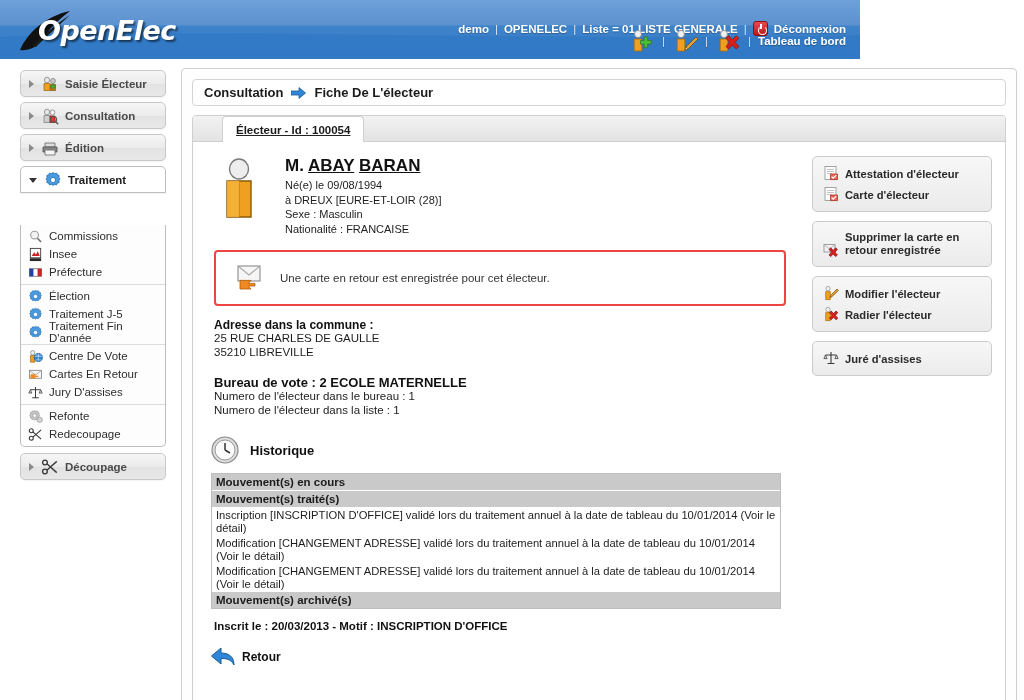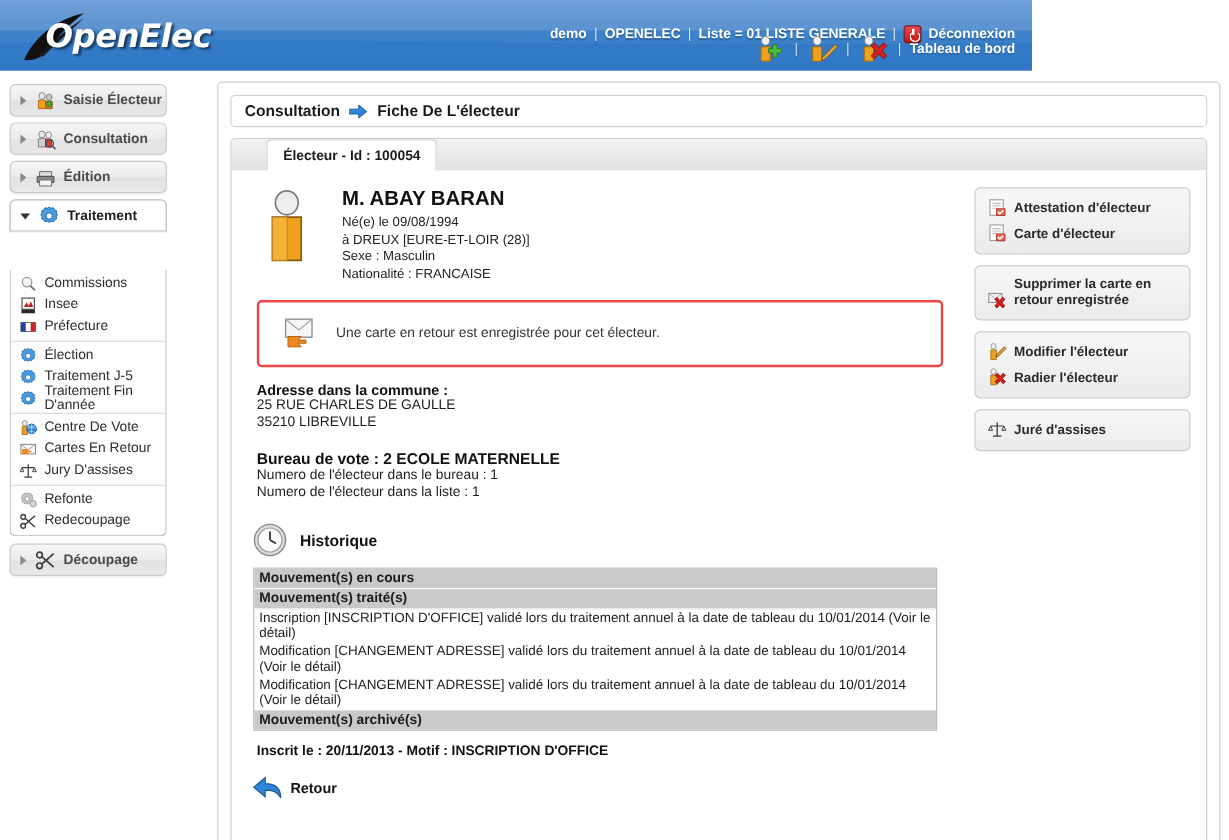--- a/index.html
+++ b/index.html
@@ -70,22 +70,22 @@
     text-shadow: 0 1px 1px rgba(0,0,0,0.3);
   }
   #header-bottom-right .sep { color: #cfe2f5; font-weight: normal; }
   .hicon { width: 26px; height: 26px; display: block; }
 
   
   #body-wrap { position: relative; width: 1024px; height: 641px; background: #fff; }
 
   
   #sidebar {
-    position: absolute; left: 8px; top: 11px;
-    width: 131px;
+    position: absolute; left: 20px; top: 11px;
+    width: 146px;
   }
   .menu-head {
     position: relative;
     height: 27px;
     margin-bottom: 5px;
     border: 1px solid #c8c8c8;
     border-radius: 5px;
     background: linear-gradient(to bottom, #f6f6f6 0%, #ebebeb 50%, #e2e2e2 51%, #e8e8e8 100%);
     display: flex; align-items: center;
     padding-left: 8px;
@@ -163,21 +163,21 @@
     background: #ffffff;
     height: 629px;
     position: relative;
   }
   #tabbar {
     height: 26px;
     background: linear-gradient(to bottom, #f2f2f2, #e3e3e3);
     border-bottom: 1px solid #cfcfcf;
     border-top-left-radius: 3px; border-top-right-radius: 3px;
     padding-left: 29px;
-    display: flex; align-items: flex-end;
+    display: flex; align-items: flex-end; text-decoration: underline;
   }
   #tab-active {
     height: 26px;
     background: #ffffff;
     border: 1px solid #cfcfcf;
     border-bottom: none;
     border-top-left-radius: 4px; border-top-right-radius: 4px;
     padding: 0 13px;
     display: flex; align-items: center;
     font-size: 11.5px; font-weight: bold; color: #1b1b1b;
@@ -188,21 +188,21 @@
   #card-inner { position: relative; padding: 14px 0 0 0; height: 600px; }
 
   
   #person-row { display: flex; padding-left: 24px; }
   #person-avatar { width: 60px; flex: 0 0 60px; padding-top: 2px; }
   #person-info { padding-left: 8px; }
   #person-name {
     font-size: 17px; font-weight: bold; color: #111111;
     margin-bottom: 2px; cursor: pointer;
   }
-  #person-name .u { }
+  #person-name .u { text-decoration: underline; }
   .pl { font-size: 11px; color: #1d1d1d; line-height: 14.5px; }
 
   
   #alert {
     margin: 14px 0 0 21px;
     width: 572px; height: 56px;
     border: 2px solid #ef4444;
     border-radius: 4px;
     background: #ffffff;
     display: flex; align-items: center;
@@ -622,21 +622,21 @@
 
         <div id="hist-table">
           <div class="hrow-head">Mouvement(s) en cours</div>
           <div class="hrow-head">Mouvement(s) traité(s)</div>
           <div class="hrow">Inscription [INSCRIPTION D'OFFICE] validé lors du traitement annuel à la date de tableau du 10/01/2014 (Voir le détail)</div>
           <div class="hrow">Modification [CHANGEMENT ADRESSE] validé lors du traitement annuel à la date de tableau du 10/01/2014 (Voir le détail)</div>
           <div class="hrow">Modification [CHANGEMENT ADRESSE] validé lors du traitement annuel à la date de tableau du 10/01/2014 (Voir le détail)</div>
           <div class="hrow-head" style="border-bottom:none;">Mouvement(s) archivé(s)</div>
         </div>
 
-        <div id="inscrit">Inscrit le : 20/11/2013 - Motif : INSCRIPTION D'OFFICE</div>
+        <div id="inscrit">Inscrit le : 20/03/2013 - Motif : INSCRIPTION D'OFFICE</div>
 
         <div id="retour">
           <svg width="26" height="24" viewBox="0 0 26 24">
             <path d="M11 3 L11 8 C18 8 24 11 24 20 C21 14 16 13.5 11 13.5 L11 19 L1.5 11 Z" fill="#2f86d8" stroke="#1a5a96" stroke-width="1"></path>
           </svg>
           <span id="retour-label">Retour</span>
         </div>
 
       </div>
     </div>

